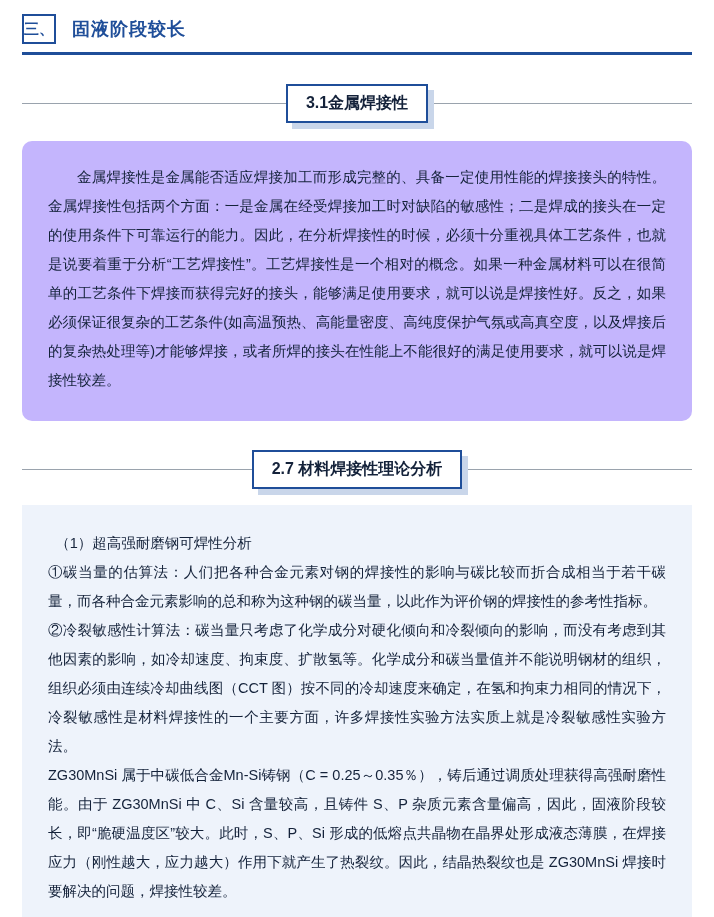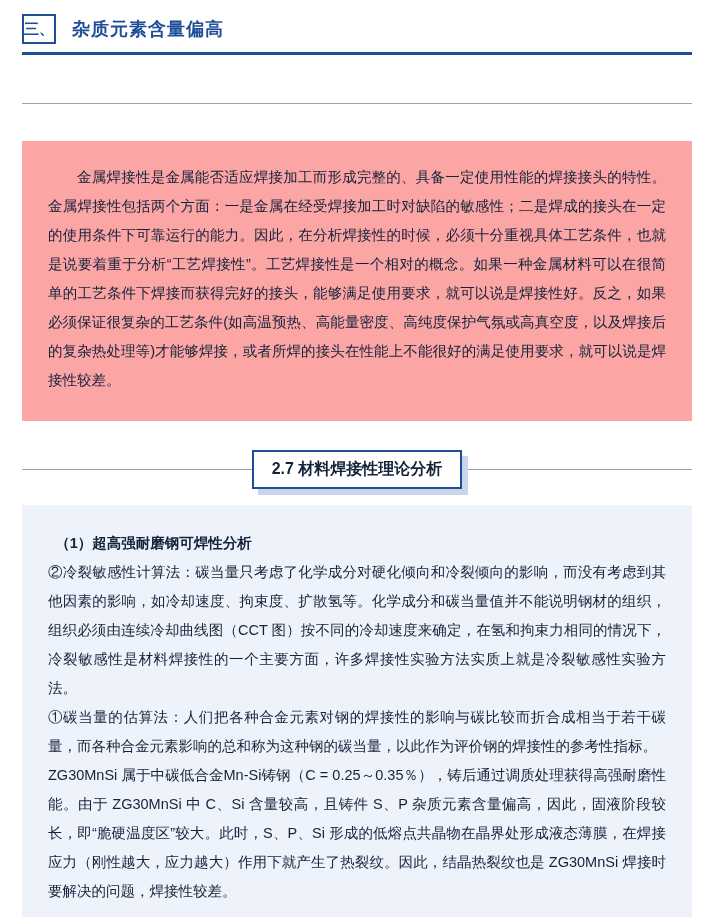--- a/index.html
+++ b/index.html
@@ -81,23 +81,24 @@
     font-size: 16px;
     font-weight: bold;
     color: #14223a;
     box-shadow: 6px 6px 0 0 #c9d6ea;
     white-space: nowrap;
   }
 
   
   .panel {
     margin: 16px 22px 0 22px;
-    background: #fca5a5;
+    background: #c4b5fd;
     padding: 22px 26px 26px 26px;
     box-sizing: border-box;
+    border-radius: 10px;
   }
   .panel p {
     margin: 0;
     font-size: 14.5px;
     line-height: 2.0;
     color: #14223a;
     text-align: justify;
     text-justify: inter-ideograph;
   }
   .panel p.indent {
@@ -112,50 +113,50 @@
   .panel-2 p {
     margin: 0;
     font-size: 14.5px;
     line-height: 2.0;
     color: #14223a;
     text-align: justify;
     text-justify: inter-ideograph;
   }
   .p-head {
     text-indent: 0.5em;
-    font-weight: bold;
   }
   .p-body {
     text-indent: 0;
   }
 </style>
 </head>
 <body>
 
 <div class="page">
 
   <div class="sec-header">
     <div class="sec-num-box">三、</div>
-    <div class="sec-title">杂质元素含量偏高</div>
+    <div class="sec-title">固液阶段较长</div>
   </div>
   <div class="sec-underline"></div>
 
   <div class="sub-wrap">
     <div class="sub-rule"></div>
+    <div class="sub-box">3.1金属焊接性</div>
   </div>
 
   <div class="panel">
     <p class="indent">金属焊接性是金属能否适应焊接加工而形成完整的、具备一定使用性能的焊接接头的特性。金属焊接性包括两个方面：一是金属在经受焊接加工时对缺陷的敏感性；二是焊成的接头在一定的使用条件下可靠运行的能力。因此，在分析焊接性的时候，必须十分重视具体工艺条件，也就是说要着重于分析“工艺焊接性”。工艺焊接性是一个相对的概念。如果一种金属材料可以在很简单的工艺条件下焊接而获得完好的接头，能够满足使用要求，就可以说是焊接性好。反之，如果必须保证很复杂的工艺条件(如高温预热、高能量密度、高纯度保护气氛或高真空度，以及焊接后的复杂热处理等)才能够焊接，或者所焊的接头在性能上不能很好的满足使用要求，就可以说是焊接性较差。</p>
   </div>
 
   <div class="sub-wrap">
     <div class="sub-rule"></div>
     <div class="sub-box">2.7 材料焊接性理论分析</div>
   </div>
 
   <div class="panel-2">
     <p class="p-head">（1）超高强耐磨钢可焊性分析</p>
+    <p class="p-body">①碳当量的估算法：人们把各种合金元素对钢的焊接性的影响与碳比较而折合成相当于若干碳量，而各种合金元素影响的总和称为这种钢的碳当量，以此作为评价钢的焊接性的参考性指标。</p>
     <p class="p-body">②冷裂敏感性计算法：碳当量只考虑了化学成分对硬化倾向和冷裂倾向的影响，而没有考虑到其他因素的影响，如冷却速度、拘束度、扩散氢等。化学成分和碳当量值并不能说明钢材的组织，组织必须由连续冷却曲线图（CCT 图）按不同的冷却速度来确定，在氢和拘束力相同的情况下，冷裂敏感性是材料焊接性的一个主要方面，许多焊接性实验方法实质上就是冷裂敏感性实验方法。</p>
-    <p class="p-body">①碳当量的估算法：人们把各种合金元素对钢的焊接性的影响与碳比较而折合成相当于若干碳量，而各种合金元素影响的总和称为这种钢的碳当量，以此作为评价钢的焊接性的参考性指标。</p>
     <p class="p-body">ZG30MnSi 属于中碳低合金Mn-Si铸钢（C = 0.25～0.35％），铸后通过调质处理获得高强耐磨性能。由于 ZG30MnSi 中 C、Si 含量较高，且铸件 S、P 杂质元素含量偏高，因此，固液阶段较长，即“脆硬温度区”较大。此时，S、P、Si 形成的低熔点共晶物在晶界处形成液态薄膜，在焊接应力（刚性越大，应力越大）作用下就产生了热裂纹。因此，结晶热裂纹也是 ZG30MnSi 焊接时要解决的问题，焊接性较差。</p>
   </div>
 
 </div>
 
 </body></html>

